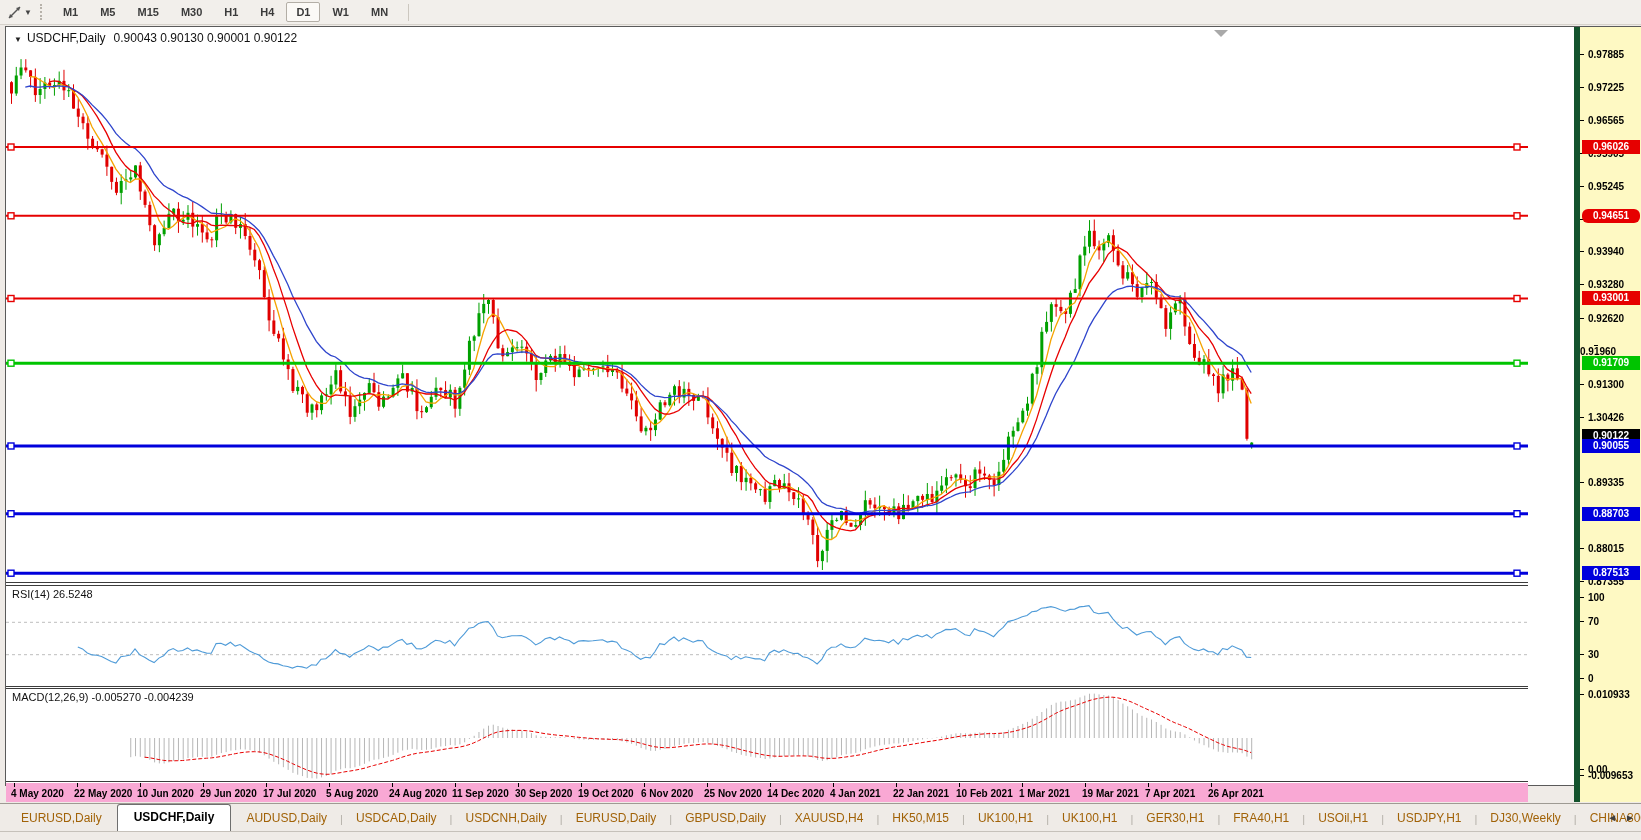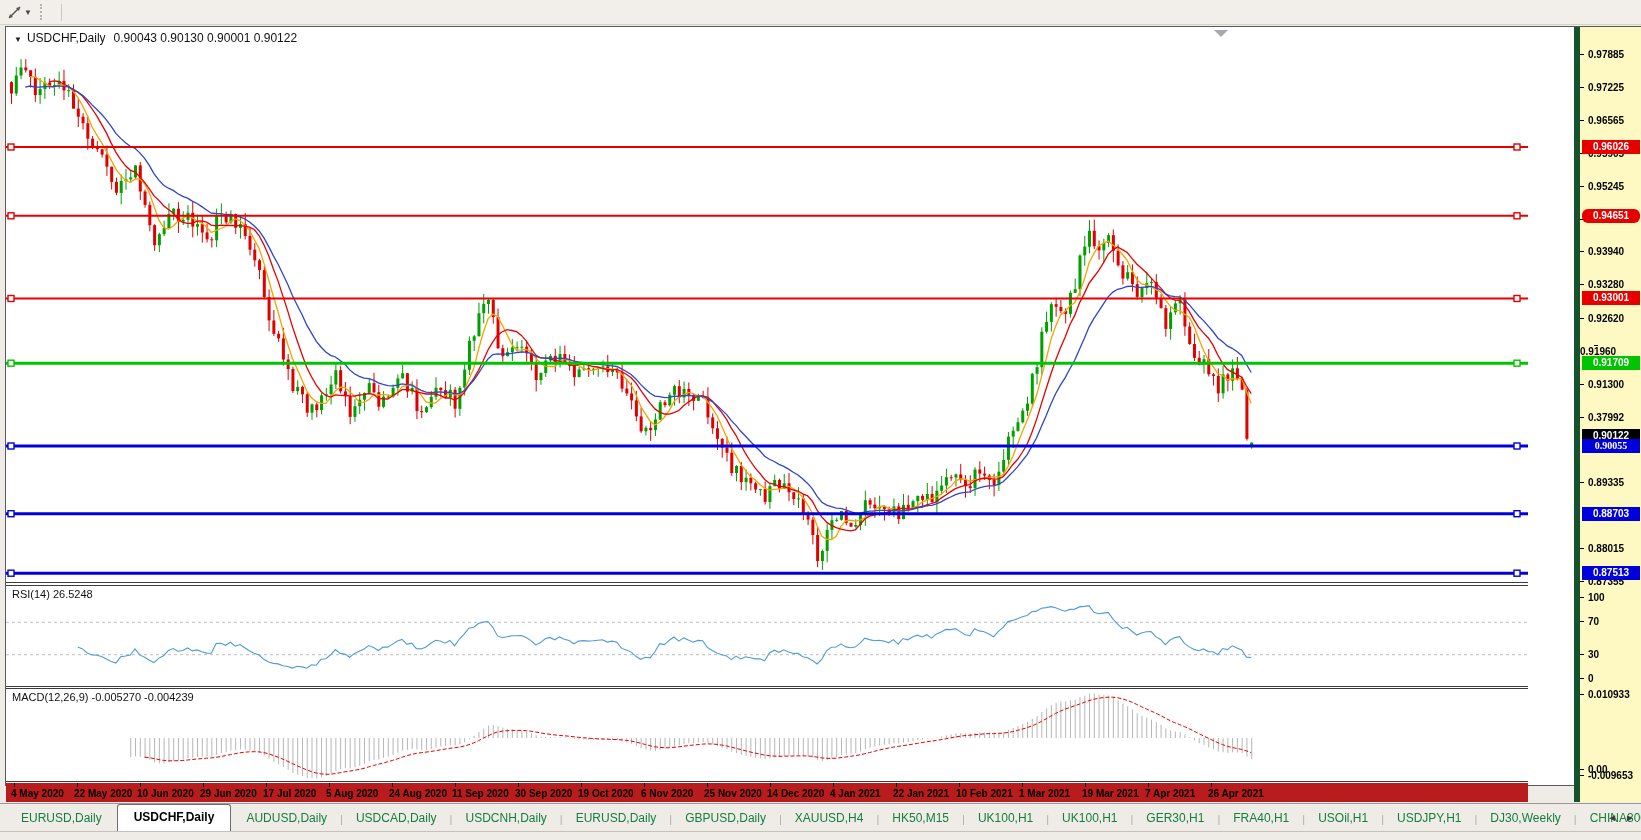--- a/index.html
+++ b/index.html
@@ -36,28 +36,28 @@
   
   .axis-col{position:absolute;left:1568px;top:0;width:113px;height:775px;background:#fef9c3;
     border-left:6px solid #14532d;}
   .tick{position:absolute;left:0;height:12px;font-size:10px;font-weight:bold;color:#000;
     white-space:nowrap;display:flex;align-items:center;}
   .tick .dash{display:inline-block;width:4px;height:1px;background:#000;margin-right:4px;}
   .plabel{position:absolute;left:2px;width:58px;height:14px;line-height:14px;text-align:center;
     font-size:10px;font-weight:bold;color:#fff;z-index:4;}
 
   
-  .date-axis{position:absolute;left:0;top:756px;width:1522px;height:19px;background:#b91c1c;}
+  .date-axis{position:absolute;left:0;top:756px;width:1522px;height:19px;background:#f9a8d4;}
   .dtick{position:absolute;top:0;width:1px;height:4px;background:#000;}
   .dlabel{position:absolute;top:5px;font-size:10px;font-weight:bold;color:#000;white-space:nowrap;}
 
   
   .tabbar{position:absolute;left:0;top:803px;width:1641px;height:28px;background:#efebe7;
     border-top:1px solid #9e9a93;display:flex;align-items:flex-end;padding-left:8px;}
-  .tab{font-size:12px;color:#15803d;padding:5px 13px 6px 13px;white-space:nowrap;cursor:default;}
+  .tab{font-size:12px;color:#a16207;padding:5px 13px 6px 13px;white-space:nowrap;cursor:default;}
   .tab.active{background:#fff;color:#000;font-weight:bold;border:1px solid #6e6e6e;border-bottom:none;
     border-radius:3px 3px 0 0;padding:5px 16px 7px 16px;margin:0 2px;}
   .tabsep{color:#b3afa8;font-size:11px;align-self:center;margin-top:2px;}
   .tab-arrows{position:absolute;right:6px;top:8px;display:flex;gap:8px;}
   .tab-arrows span{font-size:10px;color:#3f3f3f;line-height:12px;}
 
   .statusbar{position:absolute;left:0;top:831px;width:1641px;height:9px;background:#efebe7;
     border-top:1px solid #c6c1ba;}
 </style>
 </head>
@@ -68,20 +68,31 @@
   <div class="toolbar">
     <span class="tool-icon">
       <svg width="15" height="15" viewBox="0 0 15 15">
         <path d="M2 13 L13 2" stroke="#555" stroke-width="1.4" fill="none"></path>
         <path d="M13 2 l-4 1 l3 3 z" fill="#555"></path>
         <path d="M2 13 l4 -1 l-3 -3 z" fill="#555"></path>
       </svg>
     </span>
     <span class="caret">▼</span>
     <span class="grip"></span>
+    <div id="tf-container" style="display:flex;align-items:center;">
+        <span class="tf-btn">M1</span>
+        <span class="tf-btn">M5</span>
+        <span class="tf-btn">M15</span>
+        <span class="tf-btn">M30</span>
+        <span class="tf-btn">H1</span>
+        <span class="tf-btn">H4</span>
+        <span class="tf-btn active">D1</span>
+        <span class="tf-btn">W1</span>
+        <span class="tf-btn">MN</span>
+      </div>
     <span class="vsep"></span>
   </div>
 
   <div class="chart-window">
 
     <div class="panel" id="main-panel">
       <svg id="main-svg" width="1522" height="556">
           <line x1="5.5" y1="54.2" x2="5.5" y2="76.9" stroke="#e00000" stroke-width="1"></line>
           <rect x="4" y="55.2" width="3" height="11.3" fill="#e00000"></rect>
           <line x1="10.27" y1="39.9" x2="10.27" y2="68.8" stroke="#00a000" stroke-width="1"></line>
@@ -926,39 +937,39 @@
         <div class="tick" style="top: 318px; flex-direction: column;">
           <span class="dash"></span>
           <span>0.91960</span>
         </div>
         <div class="tick" style="top: 351px;">
           <span class="dash"></span>
           <span>0.91300</span>
         </div>
         <div class="tick" style="top: 384px;">
           <span class="dash"></span>
-          <span>0.37992</span>
+          <span>1.30426</span>
         </div>
         <div class="tick" style="top: 449px;">
           <span class="dash"></span>
           <span>0.89335</span>
         </div>
         <div class="tick" style="top: 515px;">
           <span class="dash"></span>
           <span>0.88015</span>
         </div>
         <div class="tick" style="top: 548px;">
           <span class="dash"></span>
           <span>0.87355</span>
         </div>
         <div class="plabel" style="top: 113px; background: rgb(230, 0, 0);">0.96026</div>
         <div class="plabel" style="top: 182px; background: rgb(230, 0, 0); border-radius: 6px;">0.94651</div>
         <div class="plabel" style="top: 264px; background: rgb(230, 0, 0); text-align: center;">0.93001</div>
         <div class="plabel" style="top: 329px; background: rgb(0, 196, 0);">0.91709</div>
-        <div class="plabel" style="top: 412px; background: rgb(0, 0, 220); font-family: Liberation Serif, serif;">0.90055</div>
+        <div class="plabel" style="top: 412px; background: rgb(0, 0, 220);">0.90055</div>
         <div class="plabel" style="top: 480px; background: rgb(0, 0, 220);">0.88703</div>
         <div class="plabel" style="top: 539px; background: rgb(0, 0, 220);">0.87513</div>
         <div class="plabel" style="top: 402px; background: rgb(0, 0, 0); z-index: 3;">0.90122</div>
         <div class="tick" style="top: 564px;">
           <span class="dash"></span>
           <span>100</span>
         </div>
         <div class="tick" style="top: 588px;">
           <span class="dash"></span>
           <span>70</span>

